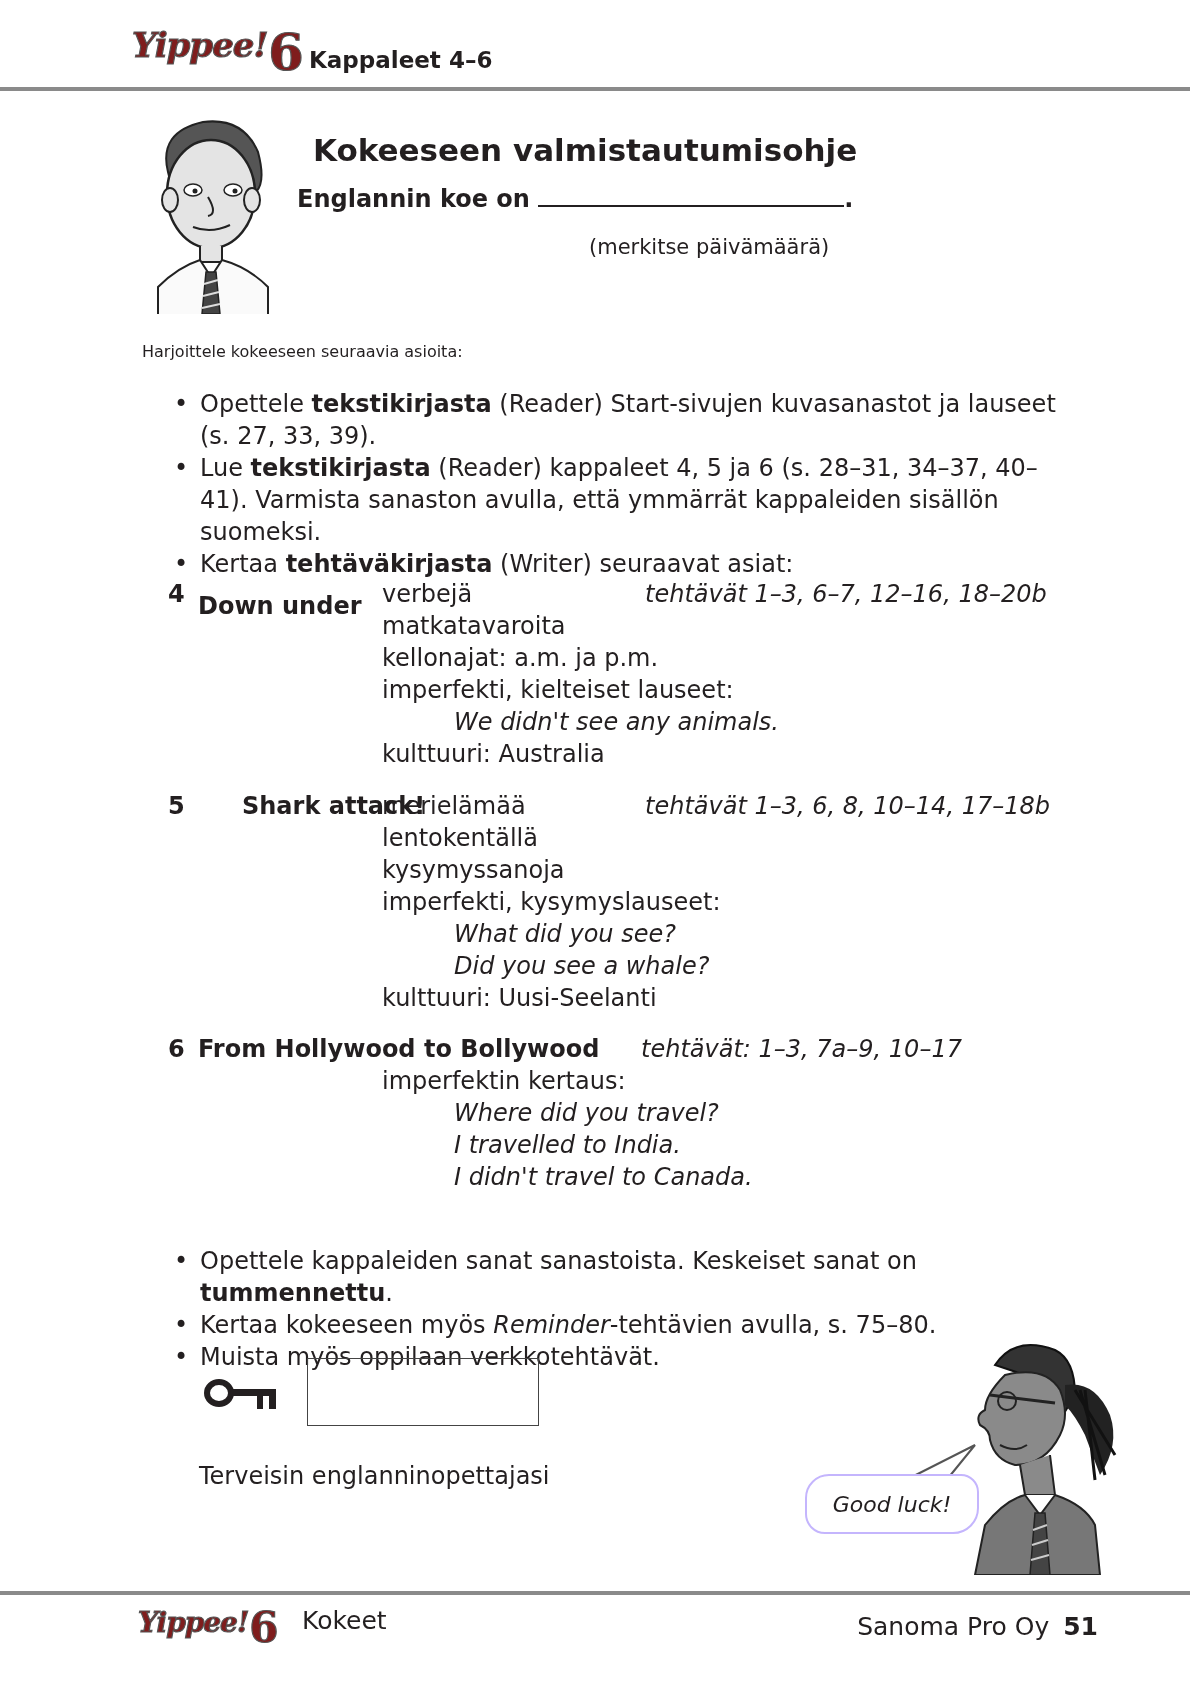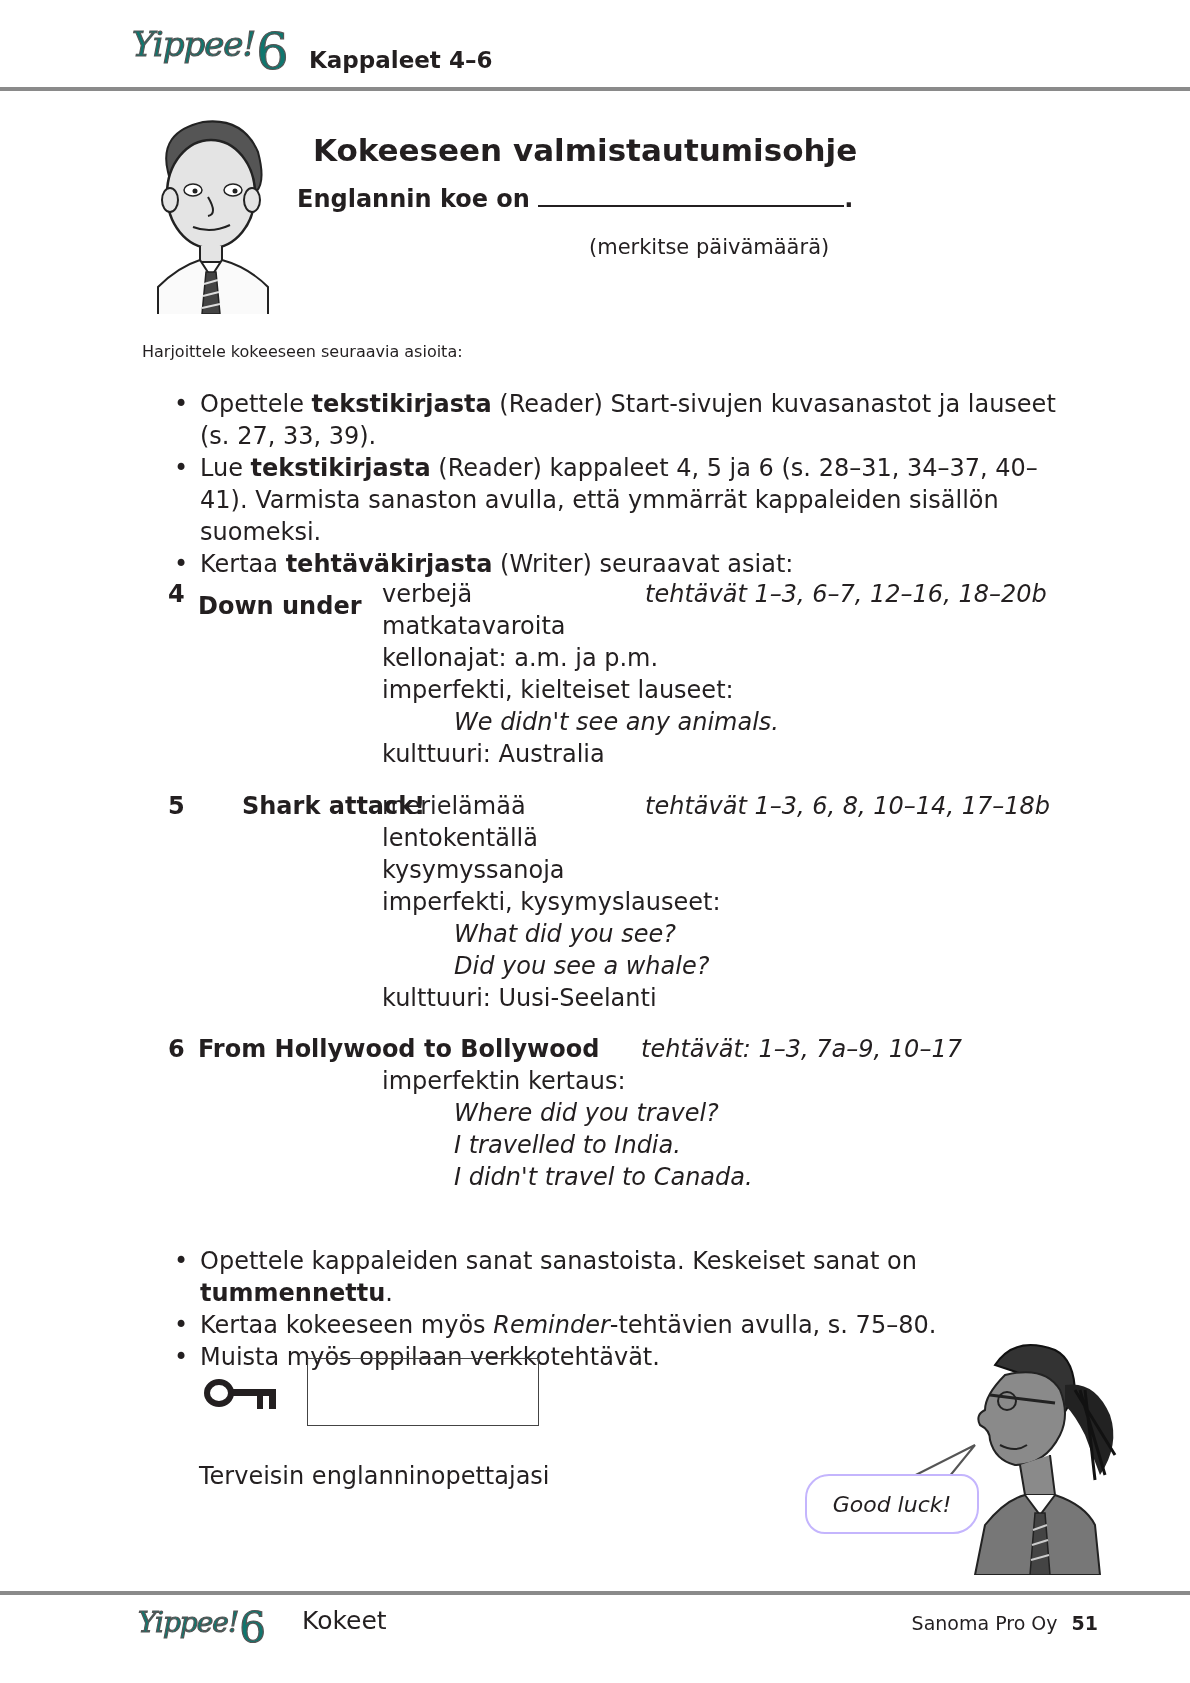--- a/index.html
+++ b/index.html
@@ -1,20 +1,20 @@
 <!DOCTYPE html>
 <html><head>
 <meta charset="utf-8">
 <style>
   html, body { margin: 0; padding: 0; background: #ffffff; }
   body { width: 1190px; height: 1683px; position: relative; overflow: hidden;
          font-family: "DejaVu Sans", sans-serif; color: #231f20; }
   .abs { position: absolute; }
-  .logo { font-family: "DejaVu Serif", serif; font-style: italic; color: #0f766e;
-          -webkit-text-stroke: 1.2px #555; font-weight: normal; letter-spacing: -1px; white-space: nowrap; }
+  .logo { font-family: "DejaVu Serif", serif; font-style: italic; color: #7f1d1d;
+          -webkit-text-stroke: 1.2px #555; font-weight: bold; letter-spacing: -1px; white-space: nowrap; }
   .logo .six { font-size: 1.5em; font-style: normal; vertical-align: -0.25em; margin-left: 1px; }
   .rule { left: 0; width: 1190px; height: 4px; background: #8a8a8a; }
   .hdr-title { font-weight: bold; font-size: 23px; }
   h1.title { margin: 16px; font-size: 31px; font-weight: bold; letter-spacing: 0; }
   .sub { font-size: 24px; font-weight: bold; }
   .blank { display: inline-block; width: 306px; border-bottom: 2px solid #231f20; height: 20px; vertical-align: baseline; }
   .hint { font-size: 21px; font-weight: normal; }
   .lead { font-size: 16px; font-weight: normal; }
   .body-text { font-size: 24px; line-height: 32px; }
   ul.bullets { list-style: none; margin: 0; padding: 0; }
@@ -23,21 +23,21 @@
   .unit { position: absolute; font-size: 24px; line-height: 32px; }
   .unit-num { position: absolute; font-weight: bold; }
   .unit-name { position: absolute; font-weight: bold; }
   .unit-tasks { position: absolute; font-style: italic; white-space: nowrap; }
   .unit-topics { position: absolute; }
   .unit-topics .ex { font-style: italic; padding-left: 72px; }
   .keybox { border: 1.5px solid #444; width: 230px; height: 66px; }
   .bubble { border: 2px solid #c4b5fd; border-radius: 24px 18px 26px 20px; width: 170px; height: 56px;
             display: flex; align-items: center; justify-content: center; font-style: italic; font-size: 22px; background: #fff; }
   .footer-left { font-size: 25px; }
-  .footer-right { font-size: 19px; }
+  .footer-right { font-size: 25px; }
   .footer-right b { font-weight: bold; margin-left: 14px; }
 </style>
 </head>
 <body>
 
 <div class="abs logo" style="left:132px; top:22px; font-size:34px;">
   <span>Yippee!</span><span class="six">6</span>
 </div>
 <div class="abs hdr-title" style="left:309px; top:47px;">Kappaleet 4–6</div>
 <div class="abs rule" style="top:87px;"></div>

